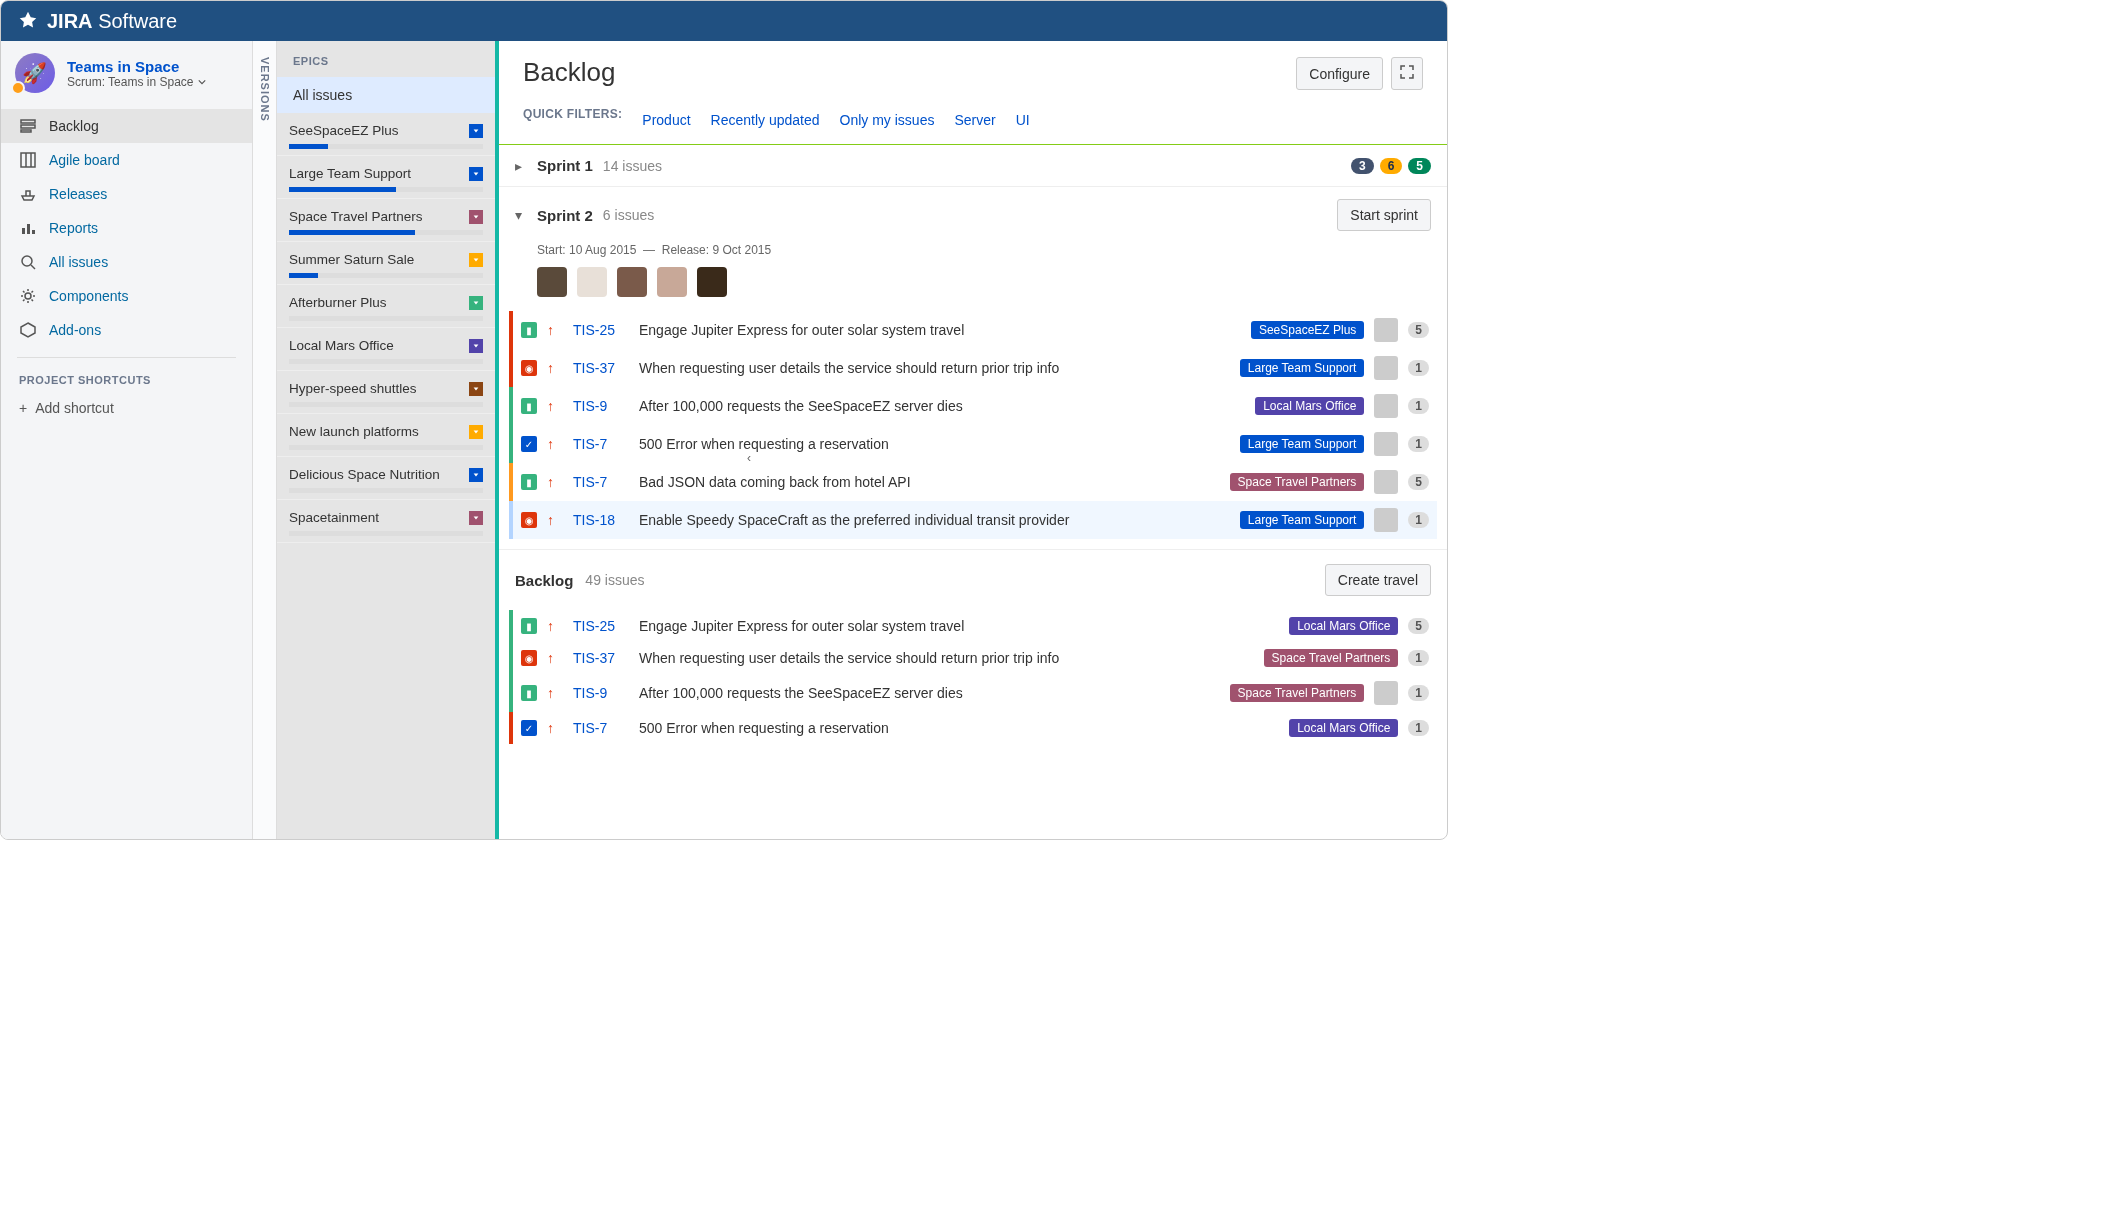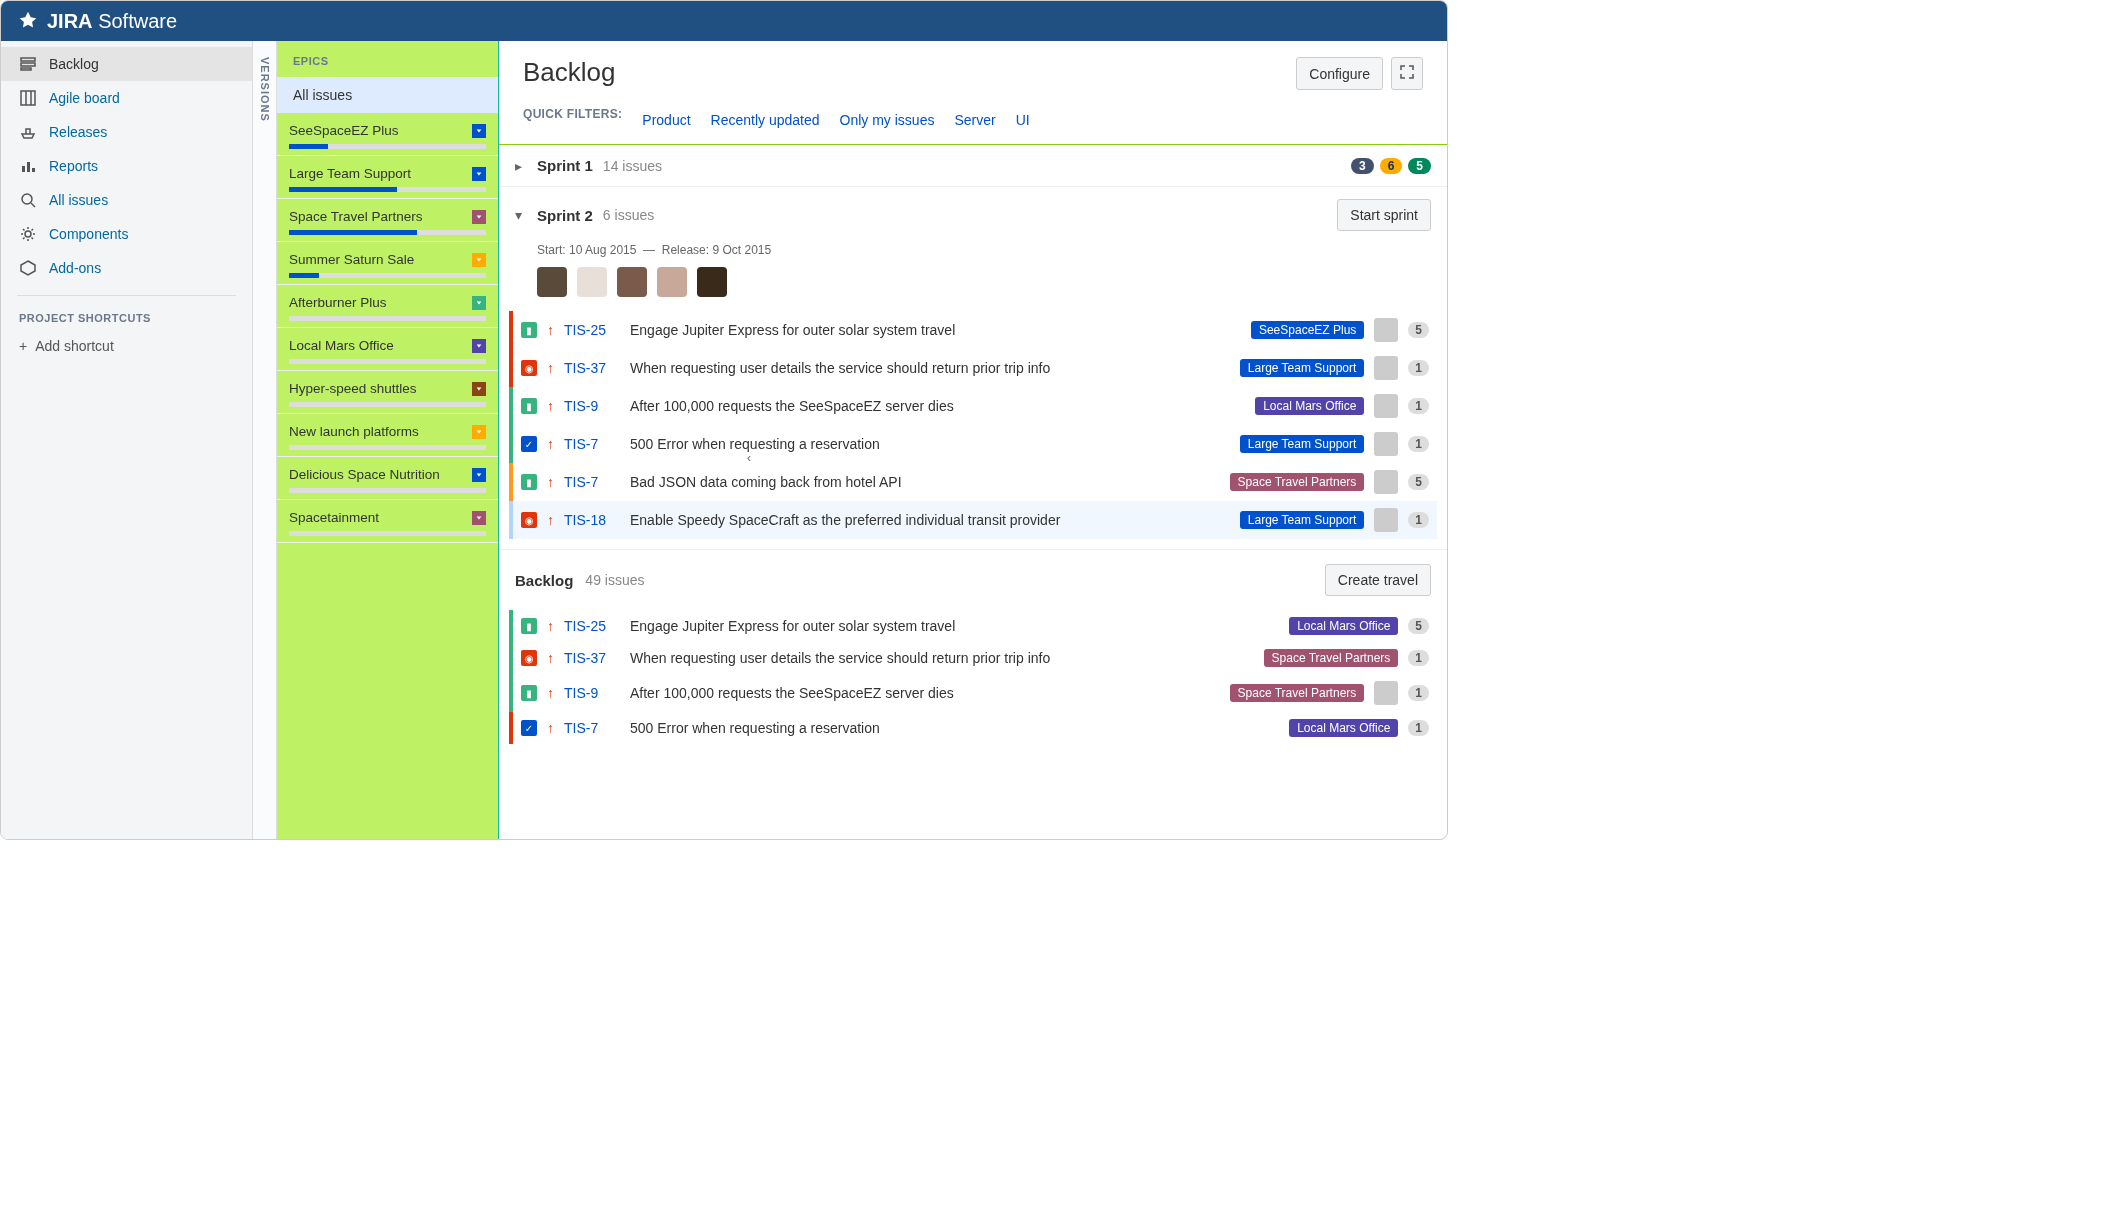--- a/index.html
+++ b/index.html
@@ -19,21 +19,21 @@
 .nav-item { display: flex; align-items: center; gap: 12px; padding: 8px 18px; color: #0369a1; cursor: pointer; font-size: 14px; }
 .nav-item.active { background: #e4e4e4; color: #333; }
 .nav-icon { width: 18px; height: 18px; display: inline-flex; align-items: center; justify-content: center; color: #555; }
 .divider { border-top: 1px solid #ddd; margin: 10px 16px; }
 .shortcuts-h { font-size: 11px; font-weight: 600; color: #6b778c; letter-spacing: 0.5px; padding: 6px 18px; }
 .shortcut { padding: 5px 18px; color: #0052cc; cursor: pointer; font-size: 14px; }
 .add-shortcut { padding: 8px 18px; color: #555; cursor: pointer; font-size: 14px; display: flex; gap: 8px; align-items: center; }
 .content { flex: 1; display: flex; position: relative; }
 .versions-tab { width: 24px; border-right: 1px solid #ddd; display: flex; align-items: flex-start; justify-content: center; background: #fafbfc; }
 .versions-text { writing-mode: vertical-rl; font-size: 11px; color: #6b778c; letter-spacing: 1px; margin-top: 16px; font-weight: 600; }
-.epics-panel { width: 222px; border-right: 1px solid #14b8a6; background: #bef264; }
+.epics-panel { width: 222px; border-right: 4px solid #14b8a6; background: #e5e5e5; }
 .epics-h { font-size: 11px; font-weight: 600; color: #6b778c; letter-spacing: 0.5px; padding: 14px 16px 10px; }
 .epic-all { padding: 10px 16px; background: #deebff; font-size: 14px; cursor: pointer; }
 .epic-item { padding: 10px 12px 6px; border-bottom: 1px solid #eee; cursor: pointer; }
 .epic-row { display: flex; justify-content: space-between; align-items: center; }
 .epic-name { font-size: 13.5px; color: #333; }
 .epic-chevron { width: 14px; height: 14px; background: #999; display: inline-flex; align-items: center; justify-content: center; }
 .epic-chevron svg { width: 8px; height: 8px; fill: #fff; }
 .chev-blue { background: #0052cc; }
 .chev-maroon { background: #a0526e; }
 .chev-amber { background: #ffab00; }
@@ -69,21 +69,21 @@
 .issue { display: flex; align-items: center; padding: 7px 8px; border-left: 4px solid transparent; gap: 10px; font-size: 14px; }
 .pri-red { border-left-color: #de350b; }
 .pri-green { border-left-color: #36b37e; }
 .pri-orange { border-left-color: #ff991f; }
 .pri-lblue { border-left-color: #b3d4ff; background: #f0f7ff; }
 .type-icon { width: 16px; height: 16px; display: inline-flex; align-items: center; justify-content: center; border-radius: 2px; font-size: 10px; color: #fff; flex-shrink: 0; }
 .t-story { background: #36b37e; }
 .t-bug { background: #de350b; }
 .t-task { background: #0052cc; }
 .arrow { color: #de350b; font-weight: 700; flex-shrink: 0; }
-.issue-key { color: #0052cc; min-width: 56px; cursor: pointer; }
+.issue-key { color: #0052cc; min-width: 56px; cursor: pointer; margin-left: 9px; }
 .issue-sum { flex: 1; color: #333; cursor: pointer; }
 .epic-tag { padding: 2px 8px; border-radius: 3px; font-size: 12px; color: #fff; cursor: pointer; }
 .et-blue { background: #0052cc; }
 .et-purple { background: #5243aa; }
 .et-maroon { background: #a0526e; }
 .assignee { width: 24px; height: 24px; border-radius: 3px; background: #ccc; flex-shrink: 0; }
 .est { background: #ddd; color: #555; border-radius: 10px; padding: 1px 7px; font-size: 12px; font-weight: 600; min-width: 20px; text-align: center; flex-shrink: 0; }
 .backlog-header { display: flex; align-items: center; padding: 14px 16px; gap: 12px; }
 .collapse-chev { position: absolute; left: 494px; top: 410px; cursor: pointer; color: #666; font-size: 12px; }
 </style>
@@ -94,20 +94,34 @@
   <div class="logo">
     <svg viewBox="0 0 24 24" fill="#fff">
         <path d="M12 2l3 6 6 1-4.5 4 1 6-5.5-3-5.5 3 1-6L3 9l6-1z"></path>
       </svg>
     <span><b>JIRA</b> Software</span>
   </div>
 </div>
 
 <div class="main">
   <div class="sidebar">
+    <div class="project-header">
+      <div class="project-avatar">
+          <span class="status-dot"></span>
+        </div>
+      <div>
+        <div class="project-title">Teams in Space</div>
+        <div class="project-sub">
+          <span>Scrum: Teams in Space</span>
+          <svg width="8" height="8" viewBox="0 0 10 10">
+              <path d="M1 3l4 4 4-4" stroke="#555" fill="none" stroke-width="1.5"></path>
+            </svg>
+        </div>
+      </div>
+    </div>
     <div class="nav">
       <div class="nav-item active">
           <span class="nav-icon">
             <svg width="16" height="16" viewBox="0 0 16 16" fill="none" stroke="#555" stroke-width="1.5">
               <rect x="1" y="2" width="14" height="3"></rect>
               <rect x="1" y="7" width="14" height="3"></rect>
               <rect x="1" y="12" width="10" height="2"></rect>
             </svg>
           </span>
           <span>Backlog</span>

